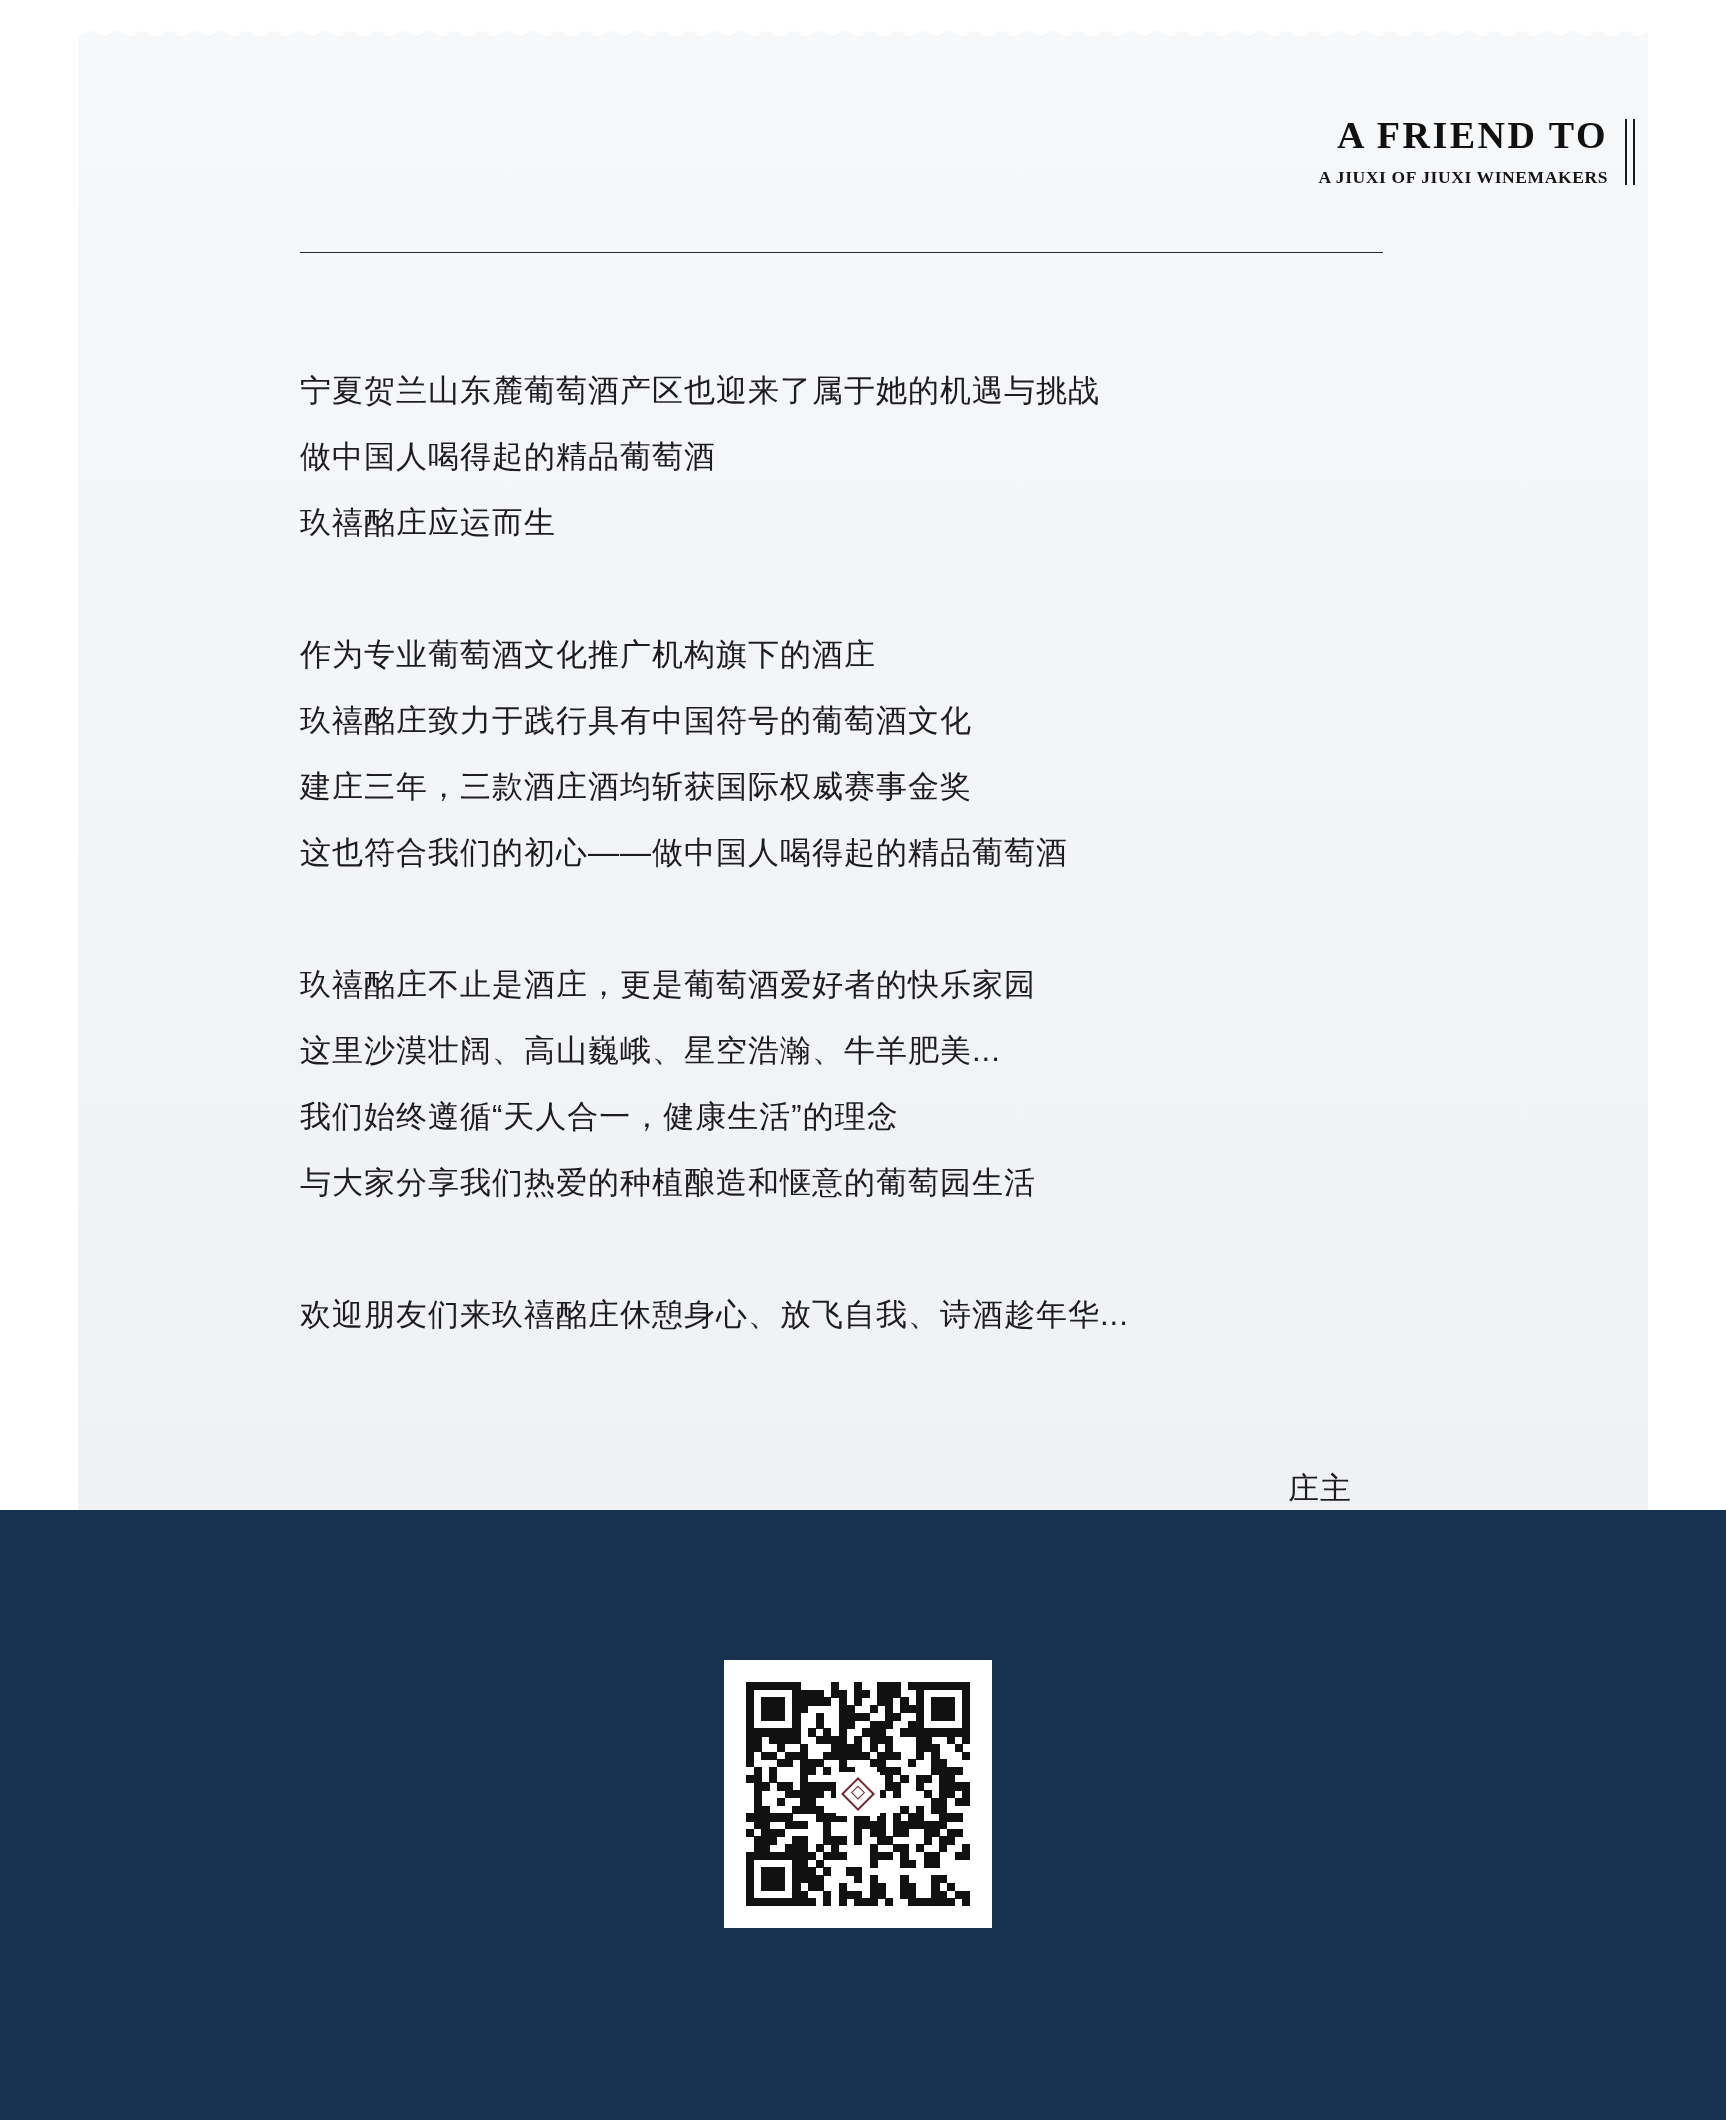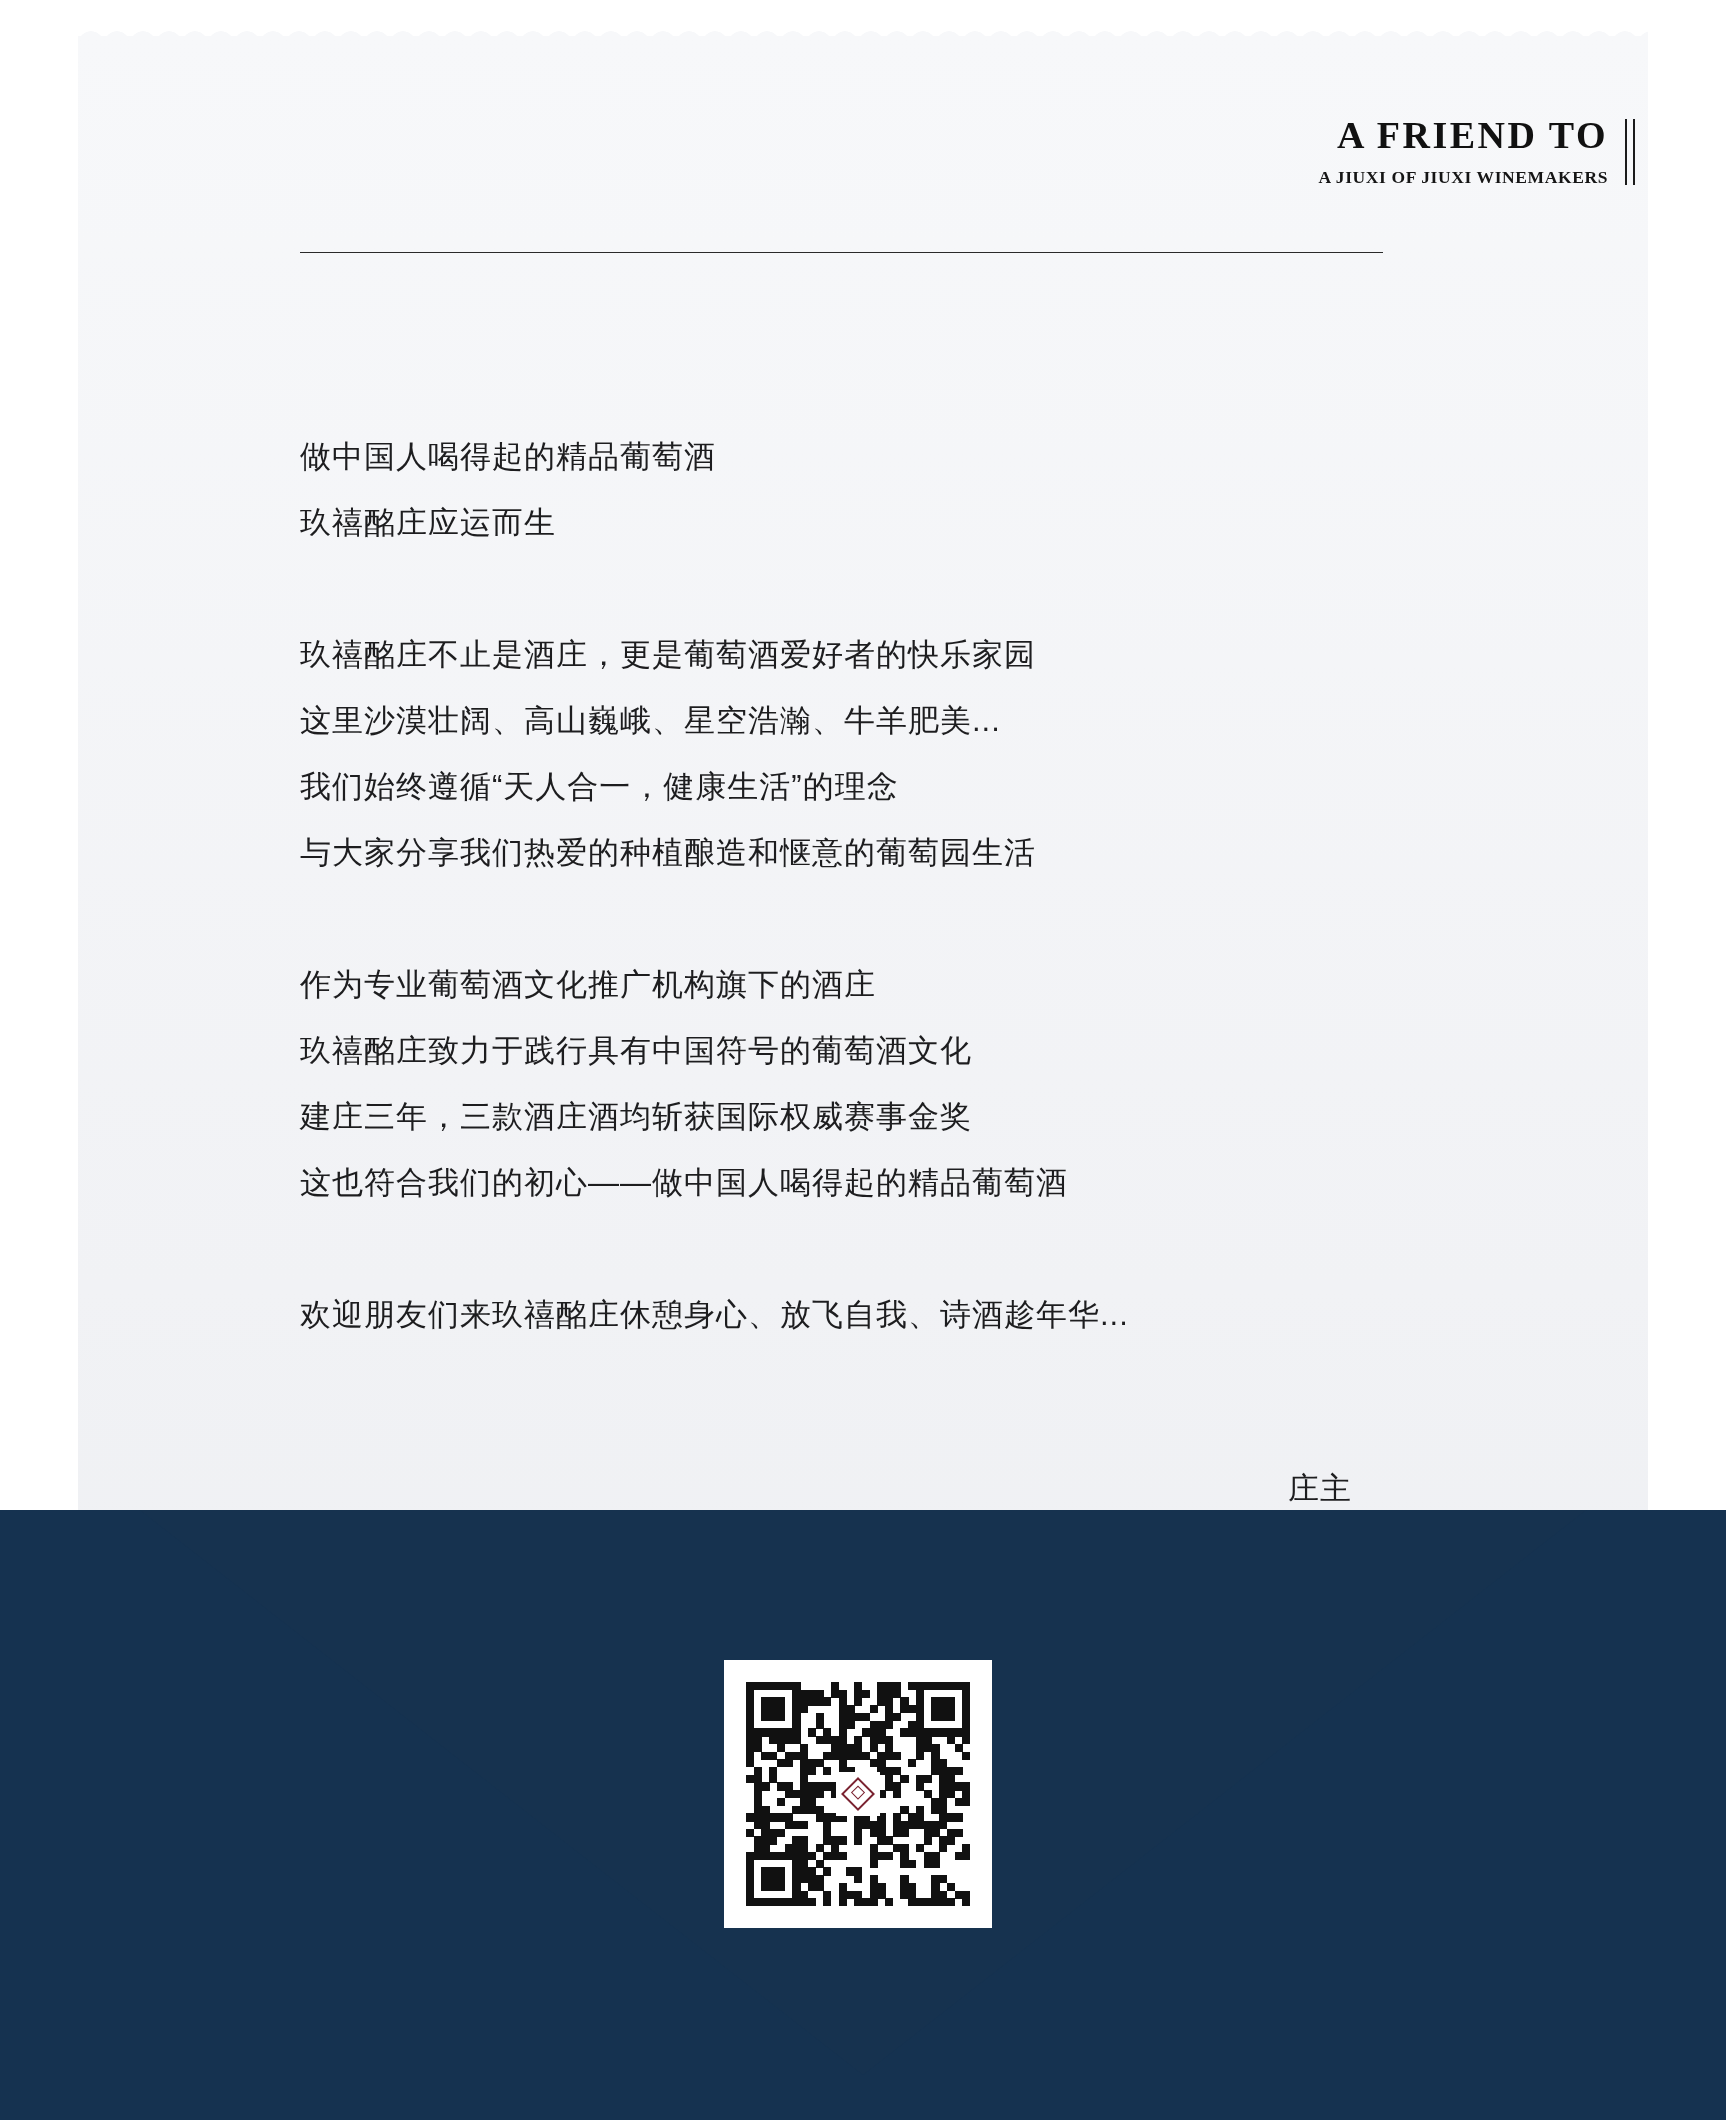--- a/index.html
+++ b/index.html
@@ -245,35 +245,35 @@
           <i></i>
           <i></i>
         </span>
     </div>
   </div>
   <div id="header-rule"></div>
 
   <div id="letter-body">
     <p class="para">
       <br>
-      <br>
+      <span class="line">宁夏贺兰山东麓葡萄酒产区也迎来了属于她的机遇与挑战</span><br>
       <span class="line">做中国人喝得起的精品葡萄酒</span><br>
       <span class="line">玖禧酩庄应运而生</span>
+    </p>
+    <p class="para">
+      <span class="line">作为专业葡萄酒文化推广机构旗下的酒庄</span><br>
+      <span class="line">玖禧酩庄致力于践行具有中国符号的葡萄酒文化</span><br>
+      <span class="line">建庄三年，三款酒庄酒均斩获国际权威赛事金奖</span><br>
+      <span class="line">这也符合我们的初心——做中国人喝得起的精品葡萄酒</span>
     </p>
     <p class="para">
       <span class="line">玖禧酩庄不止是酒庄，更是葡萄酒爱好者的快乐家园</span><br>
       <span class="line">这里沙漠壮阔、高山巍峨、星空浩瀚、牛羊肥美...</span><br>
       <span class="line">我们始终遵循“天人合一，健康生活”的理念</span><br>
       <span class="line">与大家分享我们热爱的种植酿造和惬意的葡萄园生活</span>
-    </p>
-    <p class="para">
-      <span class="line">作为专业葡萄酒文化推广机构旗下的酒庄</span><br>
-      <span class="line">玖禧酩庄致力于践行具有中国符号的葡萄酒文化</span><br>
-      <span class="line">建庄三年，三款酒庄酒均斩获国际权威赛事金奖</span><br>
-      <span class="line">这也符合我们的初心——做中国人喝得起的精品葡萄酒</span>
     </p>
     <p class="para">
       <span class="line">欢迎朋友们来玖禧酩庄休憩身心、放飞自我、诗酒趁年华...</span>
     </p>
   </div>
 
   <div id="sig-label">庄主</div>
   <svg id="signature" viewBox="0 0 310 185" xmlns="http://www.w3.org/2000/svg">
     <g fill="none" stroke="#121212" stroke-linecap="round" stroke-linejoin="round">
       <path d="M8 58 C22 46 30 52 34 64" stroke-width="4"></path>

